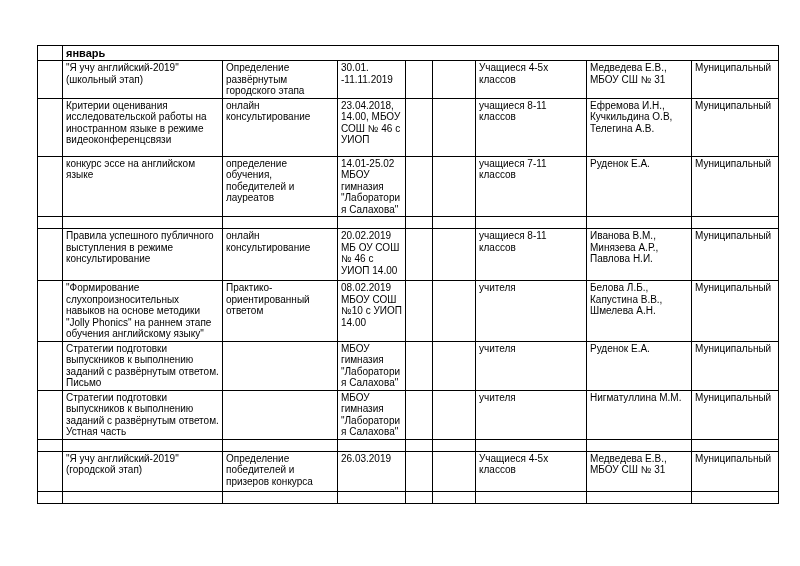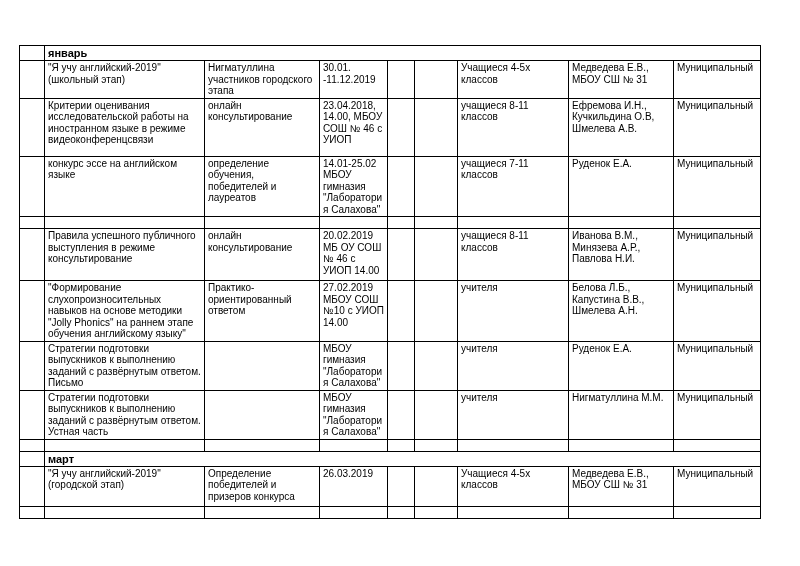--- a/index.html
+++ b/index.html
@@ -7,21 +7,21 @@
     width: 800px;
     height: 566px;
     background: #ffffff;
     position: relative;
     font-family: "Liberation Sans", sans-serif;
     color: #000000;
     overflow: hidden;
   }
   .table-wrap {
     position: absolute;
-    left: 19px;
+    left: 37px;
     top: 45px;
     width: 741px;
   }
   table {
     border-collapse: collapse;
     width: 100%;
     table-layout: fixed;
   }
   td {
     border: 1px solid #000000;
@@ -59,39 +59,39 @@
     <tbody>
 
       <tr class="rmonth" style="height:13px">
         <td></td>
         <td colspan="8" class="month">январь</td>
       </tr>
 
       <tr style="height:30px">
         <td></td>
         <td>"Я учу английский-2019" (школьный этап)</td>
-        <td>Нигматуллина участников городского этапа</td>
+        <td>Определение развёрнутым городского этапа</td>
         <td>30.01.
--11.12.2019</td>
+-11.11.2019</td>
         <td></td>
         <td></td>
         <td>Учащиеся 4-5х классов</td>
         <td>Медведева Е.В., МБОУ СШ № 31</td>
         <td>Муниципальный</td>
       </tr>
 
       <tr style="height:58px">
         <td></td>
         <td>Критерии оценивания исследовательской работы на иностранном языке в режиме видеоконференцсвязи</td>
         <td>онлайн консультирование</td>
         <td>23.04.2018,  14.00, МБОУ СОШ № 46 с УИОП</td>
         <td></td>
         <td></td>
         <td>учащиеся 8-11 классов</td>
-        <td>Ефремова И.Н., Кучкильдина О.В, Шмелева А.В.</td>
+        <td>Ефремова И.Н., Кучкильдина О.В, Телегина А.В.</td>
         <td>Муниципальный</td>
       </tr>
 
       <tr style="height:52px">
         <td></td>
         <td>конкурс эссе на английском языке</td>
         <td>определение обучения, победителей и лауреатов</td>
         <td>14.01-25.02 МБОУ гимназия "Лаборатория Салахова"</td>
         <td></td>
         <td></td>
@@ -122,21 +122,21 @@
         <td></td>
         <td>учащиеся 8-11 классов</td>
         <td>Иванова В.М., Минязева А.Р., Павлова Н.И.</td>
         <td>Муниципальный</td>
       </tr>
 
       <tr style="height:60px">
         <td></td>
         <td>"Формирование слухопроизносительных навыков на основе методики "Jolly Phonics" на раннем этапе обучения английскому языку"</td>
         <td>Практико-ориентированный ответом</td>
-        <td>27.02.2019 МБОУ СОШ №10 с УИОП 14.00</td>
+        <td>08.02.2019 МБОУ СОШ №10 с УИОП 14.00</td>
         <td></td>
         <td></td>
         <td>учителя</td>
         <td>Белова Л.Б., Капустина В.В., Шмелева А.Н.</td>
         <td>Муниципальный</td>
       </tr>
 
       <tr style="height:47px">
         <td></td>
         <td>Стратегии подготовки выпускников к выполнению заданий с развёрнутым ответом. Письмо</td>
@@ -166,24 +166,20 @@
         <td></td>
         <td></td>
         <td></td>
         <td></td>
         <td></td>
         <td></td>
         <td></td>
         <td></td>
       </tr>
 
-      <tr class="rmonth" style="height:13px">
-        <td></td>
-        <td colspan="8" class="month">март</td>
-      </tr>
 
       <tr style="height:40px">
         <td></td>
         <td>"Я учу английский-2019" (городской этап)</td>
         <td>Определение победителей и призеров конкурса</td>
         <td>26.03.2019</td>
         <td></td>
         <td></td>
         <td>Учащиеся 4-5х классов</td>
         <td>Медведева Е.В., МБОУ СШ № 31</td>

